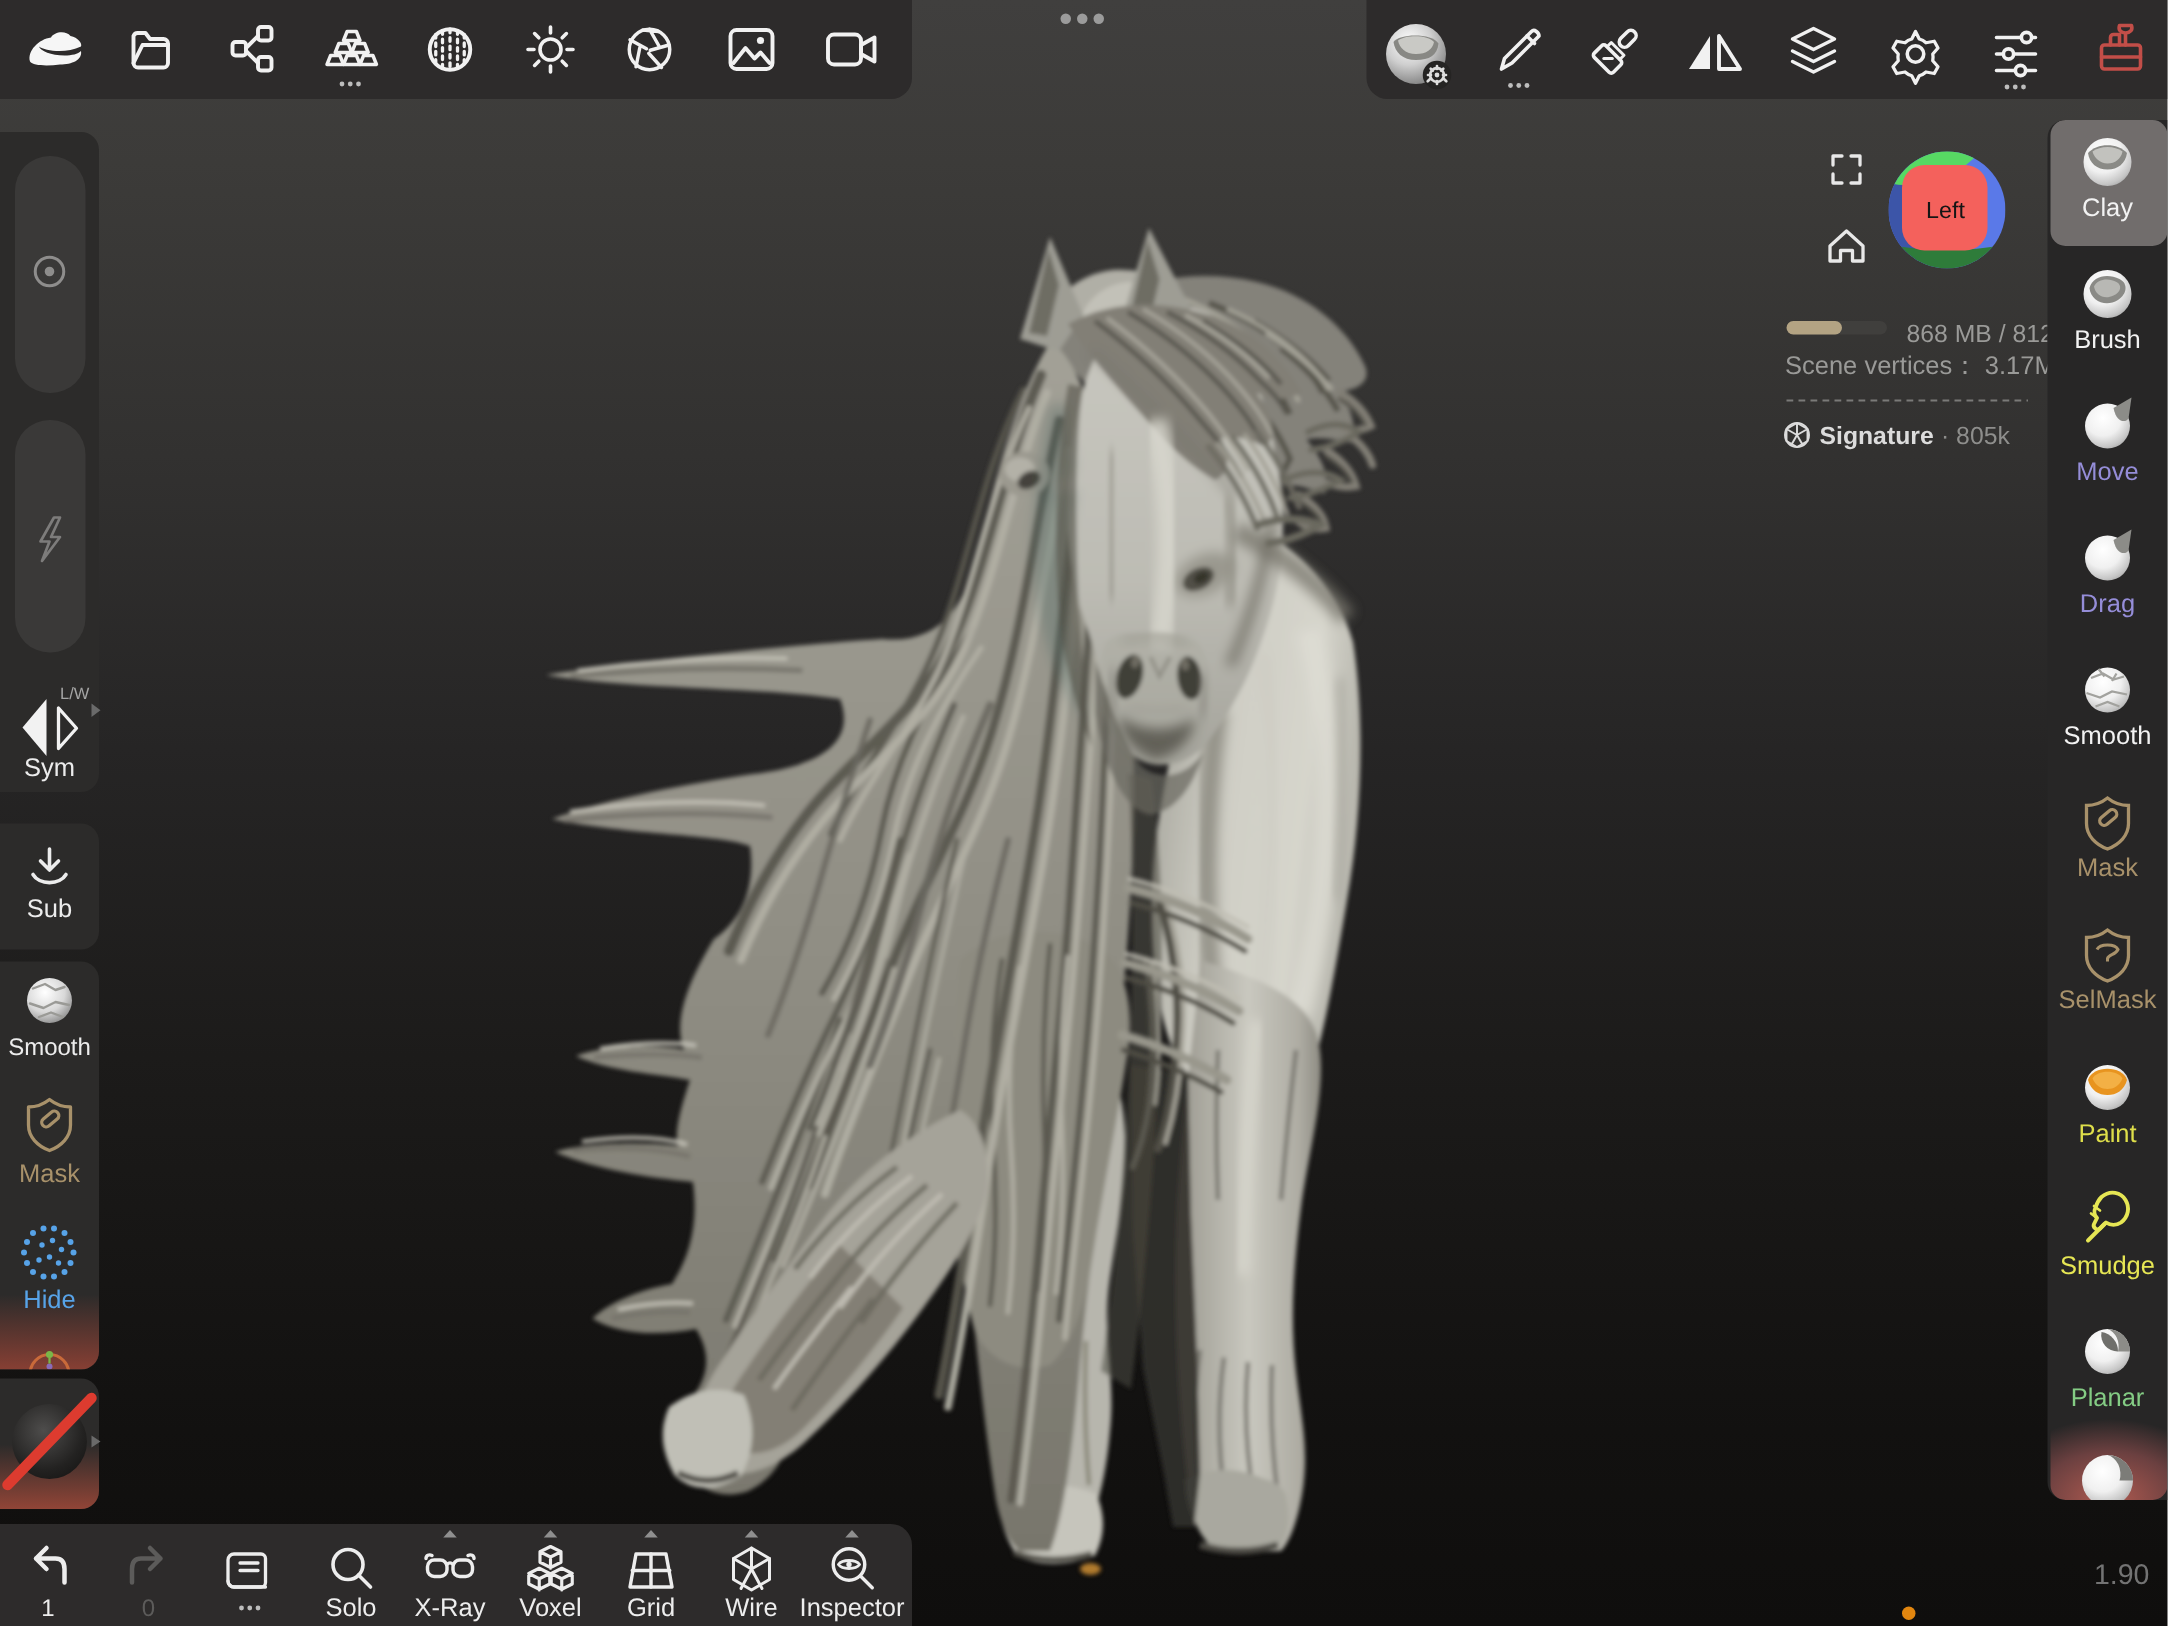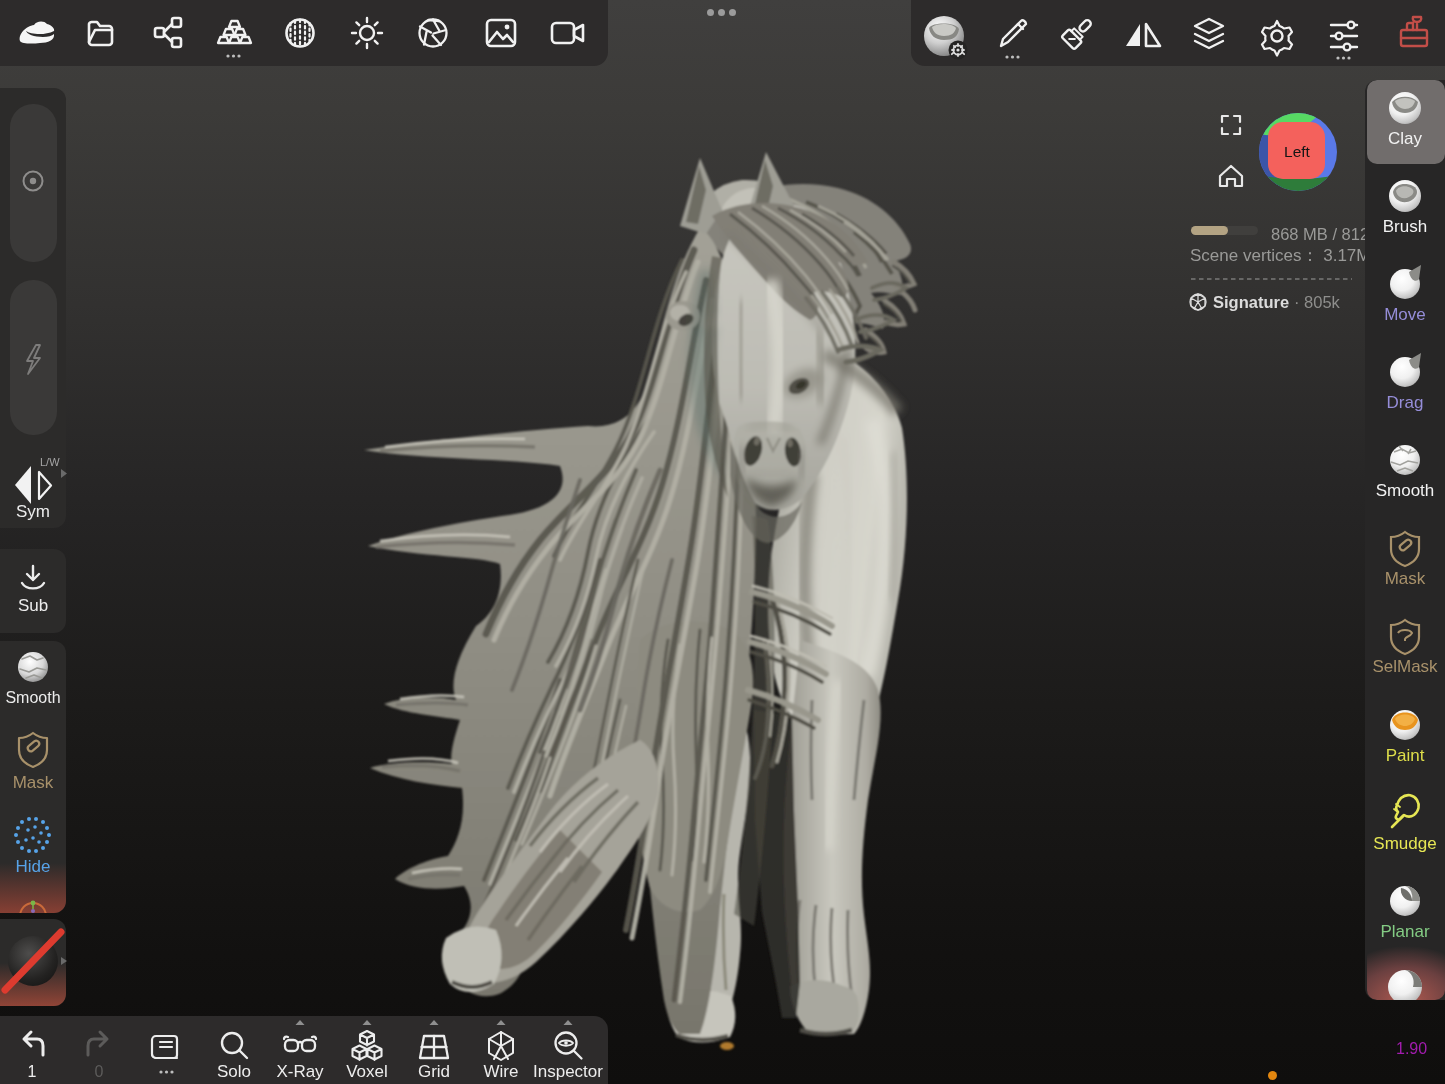--- a/index.html
+++ b/index.html
@@ -733,21 +733,21 @@
   <path d="M40 806 a15 15 0 0 1 15 15 l-8 0 a10 12 0 0 0 -7 -15 z" fill="#8c8c88"></path>
   <path d="M36 808 a13 13 0 0 1 11 13 a11 11 0 0 1 -11 -13 z" fill="#6f6f6b"></path>
   <text x="40" y="857" font-size="17" fill="#84cc84" text-anchor="middle">Planar</text>
 
   <rect x="2" y="866" width="78" height="54" rx="10" fill="url(#glowred)"></rect>
   <circle cx="40" cy="907" r="17" fill="url(#ball)"></circle>
   <path d="M40 890 a17 17 0 0 1 17 17 l-9 0 a11 13 0 0 0 -8 -17 z" fill="#7c7c78"></path>
 </svg>
 </div>
 
-<div class="abs" id="info" style="left:1150px;top:94px;width:215px;height:230px;overflow:hidden;">
+<div class="abs" id="info" style="left:1150px;top:82px;width:215px;height:230px;overflow:hidden;">
 <svg width="215" height="230" viewBox="0 0 215 230" font-family="Liberation Sans">
 
   <g stroke="#e8e8e8" stroke-width="2.2" fill="none" stroke-linecap="round">
     <path d="M72 22 h6 m6 0 h6 M72 22 v6 m18 -6 v6 M72 40 v-6 m0 6 h6 m12 0 h-6 m6 0 v-6"></path>
   </g>
 
   <g>
     <clipPath id="gz">
           <circle cx="148" cy="58" r="39"></circle>
         </clipPath>
@@ -773,14 +773,14 @@
 
   <g stroke="#dcdcdc" stroke-width="1.3" fill="none">
     <circle cx="48" cy="208" r="8"></circle>
     <path d="M48 200 l7 4 v8 l-7 4 -7 -4 v-8 z M48 200 v8 m0 0 l7 -4 m-7 4 l-7 -4 m7 4 l4 7 m-4 -7 l-4 7"></path>
   </g>
   <text x="63" y="214" font-size="16.5" fill="#dcdcdc" font-weight="bold">Signature</text>
   <text x="144" y="214" font-size="16.5" fill="#8e8e8c">·  805k</text>
 </svg>
 </div>
 
-<div class="abs" style="left:1396px;top:1040px;font-size:16px;color:#a21caf;">1.90</div>
+<div class="abs" style="left:1396px;top:1040px;font-size:19px;color:#737373;">1.90</div>
 <div class="abs" style="left:1268px;top:1071px;width:9px;height:9px;border-radius:50%;background:#e2860f;"></div>
 
 </body></html>

